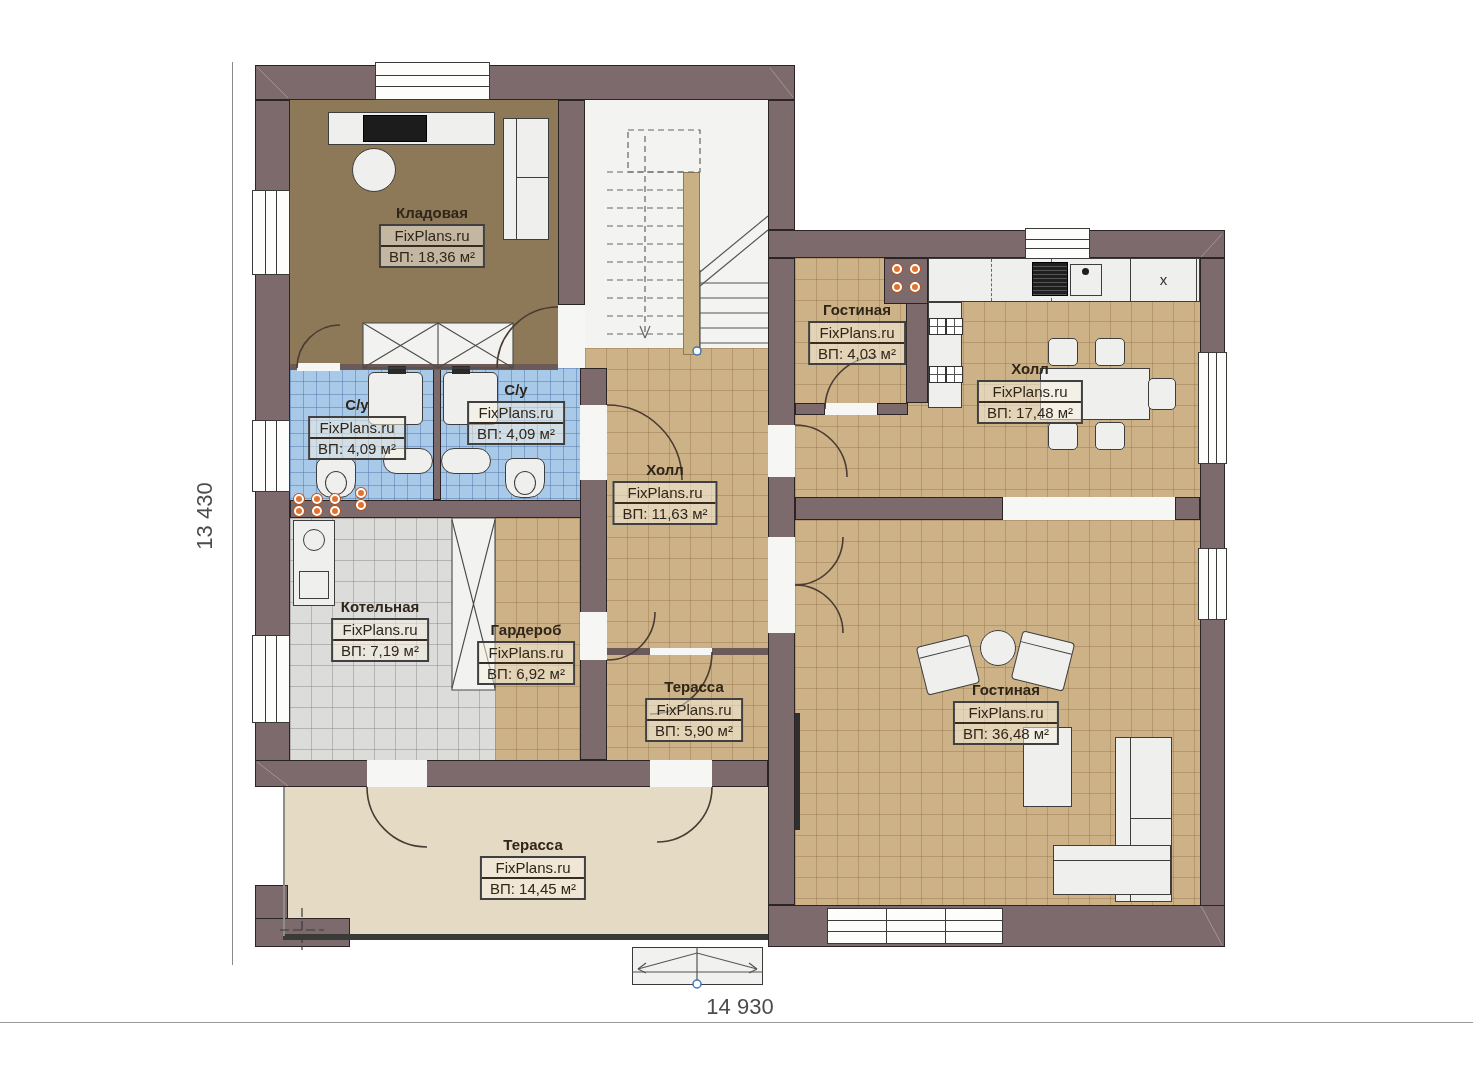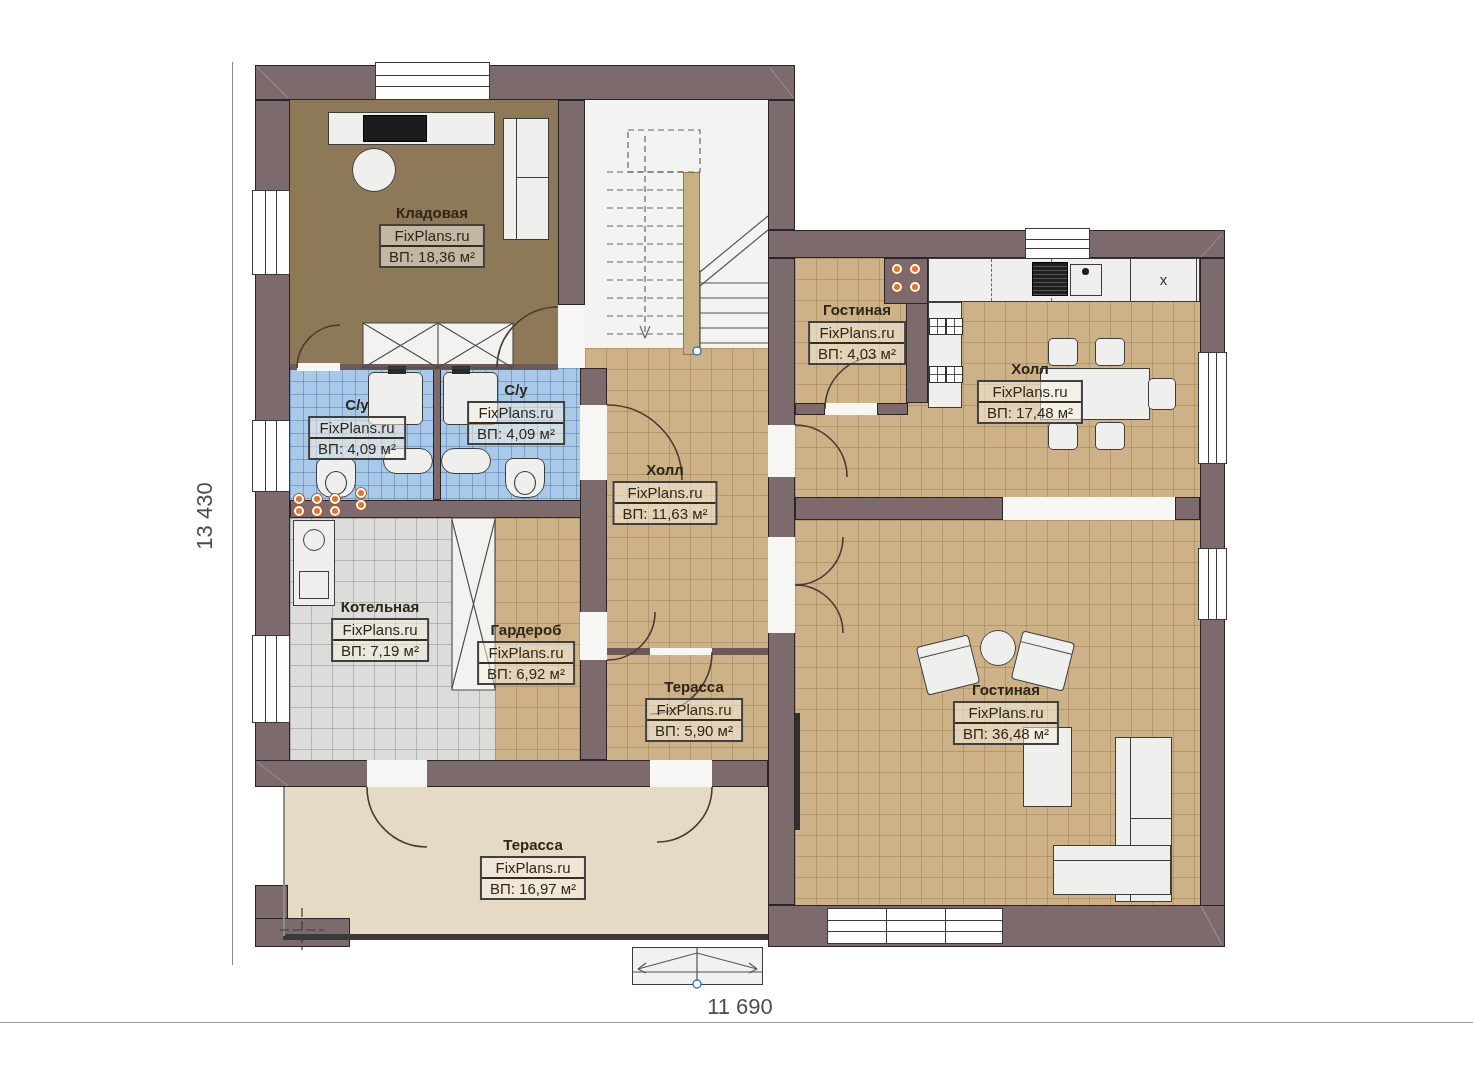--- a/index.html
+++ b/index.html
@@ -320,22 +320,22 @@
     <div class="rname">Гостиная</div>
     <div class="rbox">
       <div class="rrow">FixPlans.ru</div>
       <div class="rrow">ВП: 36,48 м²</div>
     </div>
   </div>
   <div class="rlabel" style="left:533px;top:836px;">
     <div class="rname">Терасса</div>
     <div class="rbox">
       <div class="rrow">FixPlans.ru</div>
-      <div class="rrow">ВП: 16,97 м²</div>
+      <div class="rrow">ВП: 14,45 м²</div>
     </div>
   </div>
 
   <div class="abs" style="left:232px;top:62px;width:1px;height:903px;background:#8a8a8a;"></div>
   <div class="abs dim" style="left:155px;top:503px;width:100px;text-align:center;transform:rotate(-90deg);">13 430</div>
   <div class="abs" style="left:0;top:1022px;width:1473px;height:1px;background:#9a9a9a;"></div>
-  <div class="abs dim" style="left:690px;top:994px;width:100px;text-align:center;">11 690</div>
+  <div class="abs dim" style="left:690px;top:994px;width:100px;text-align:center;">14 930</div>
 
 </div>
 
 </body></html>

